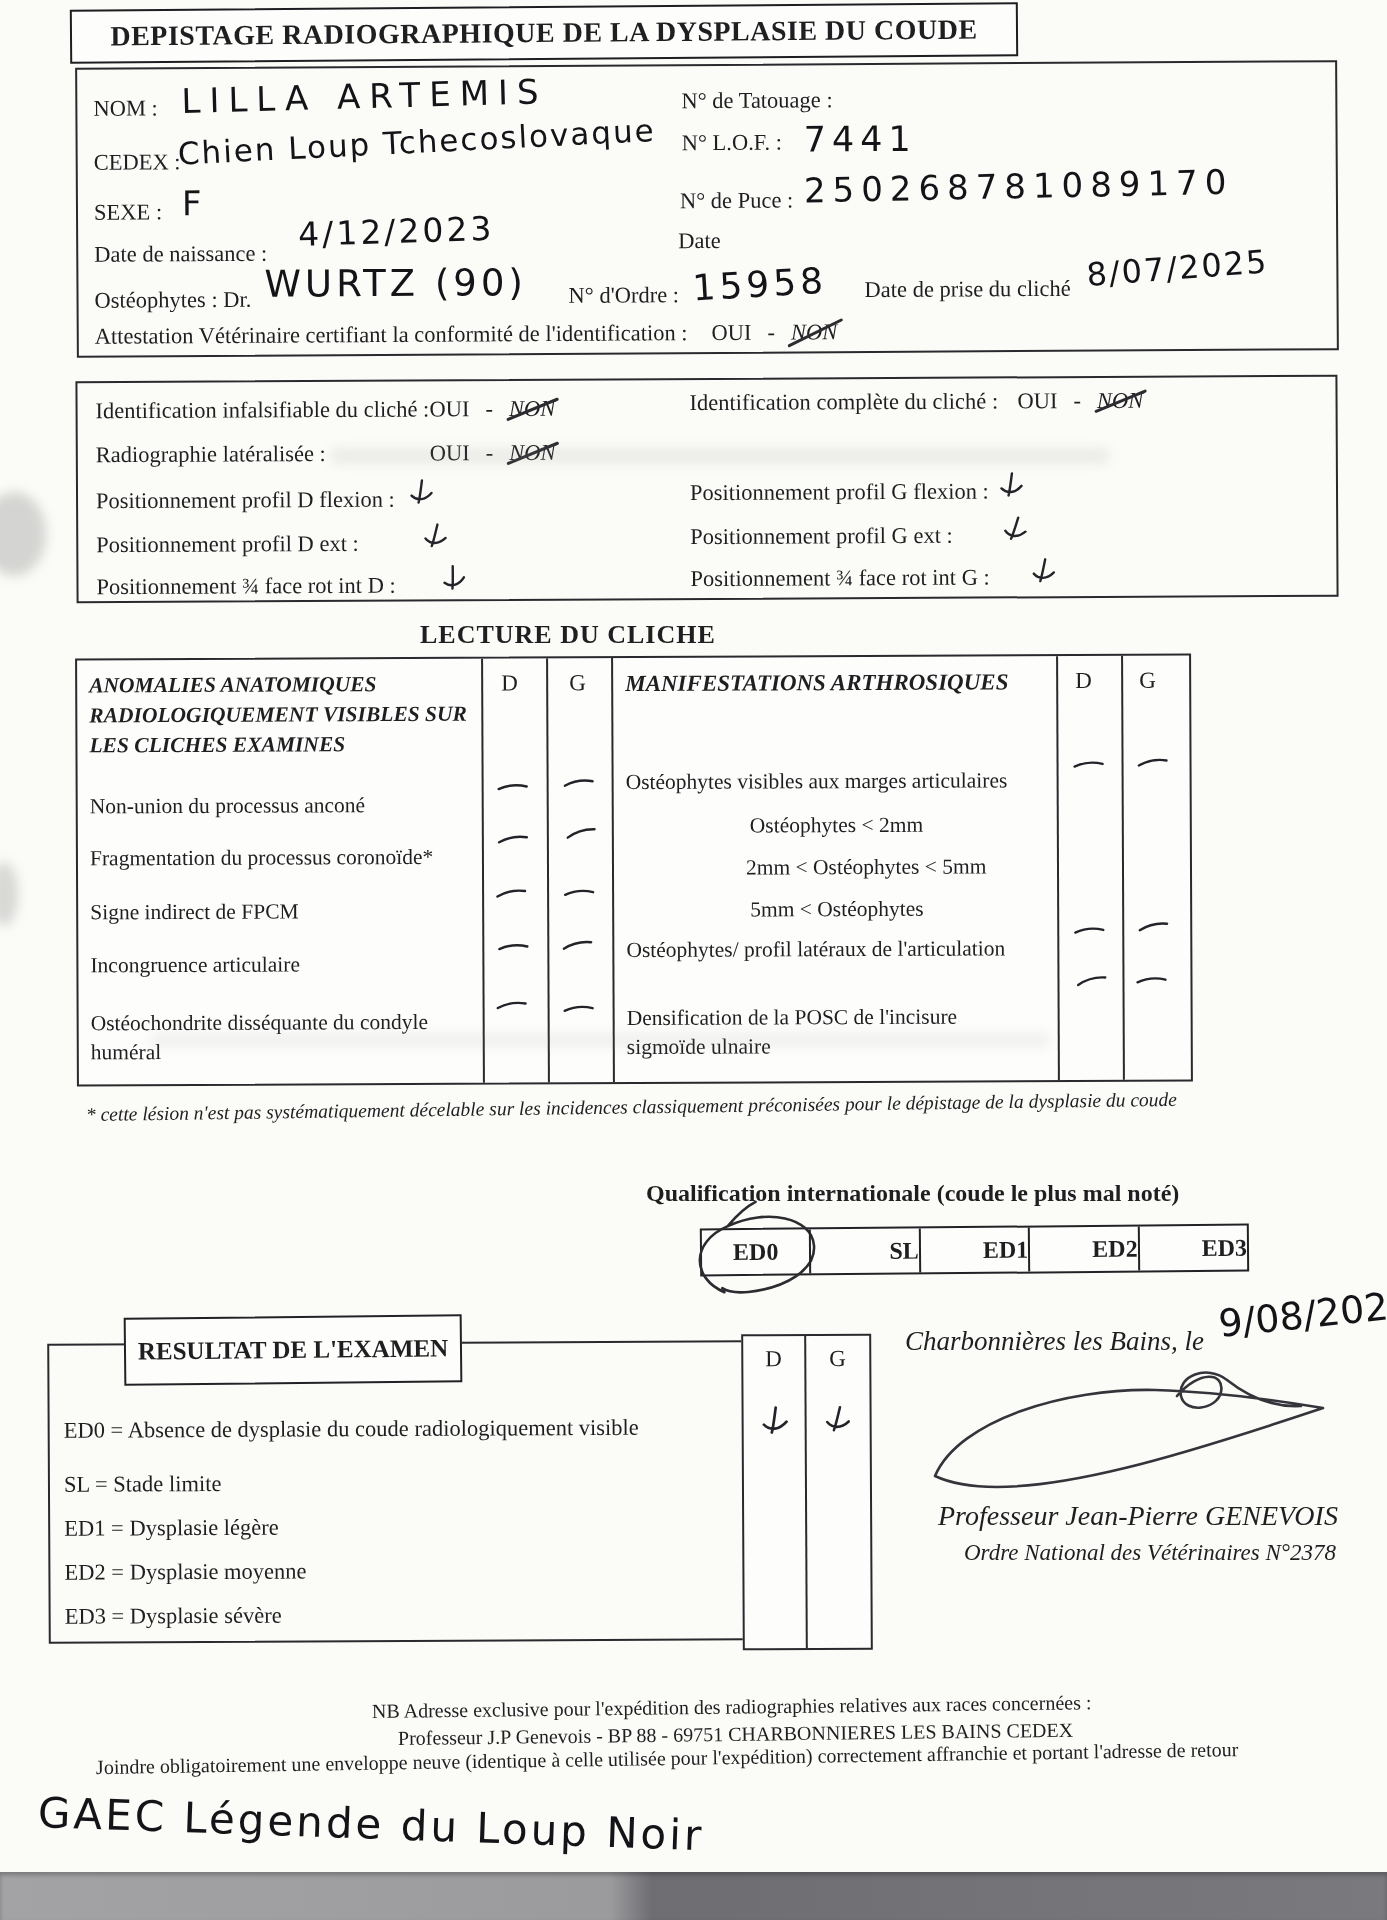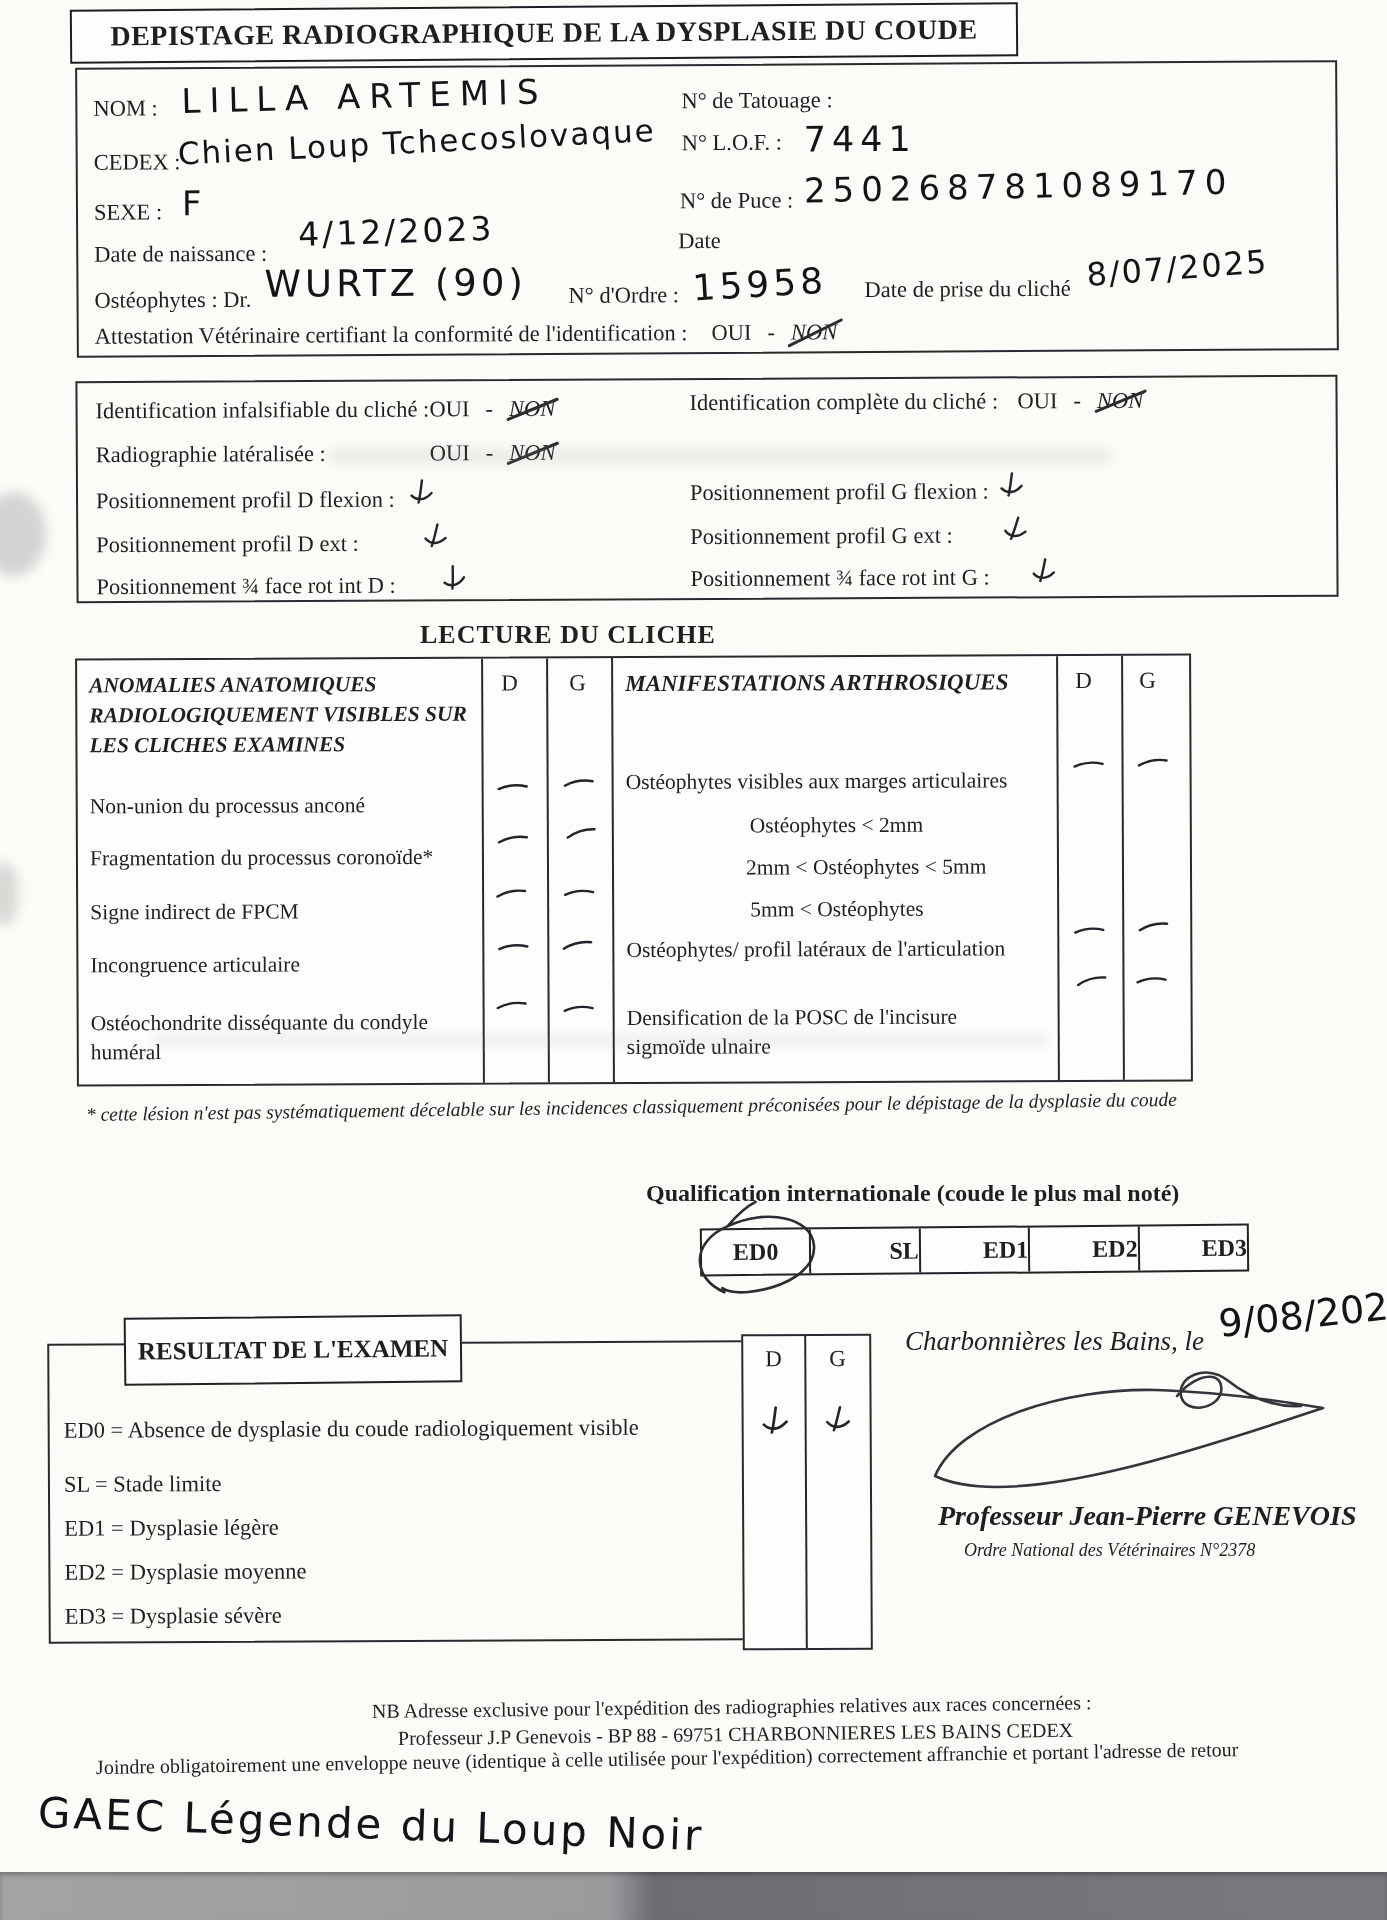--- a/index.html
+++ b/index.html
@@ -267,22 +267,22 @@
       </svg>
   </div>
 
   <span class="abs it" style="left:905px;top:1326px;font-size:27px;white-space:nowrap">Charbonnières les Bains, le</span>
   <span class="abs hw" style="left:1218px;top:1292px;font-size:38px;transform:rotate(-6deg)">9/08/2025</span>
 
   <svg class="abs sig" style="left:915px;top:1358px" width="430" height="150" viewBox="0 0 430 150">
     <path d="M262 38 C284 12 310 14 306 34 C302 52 270 56 266 38 C262 18 292 6 312 22 C326 33 352 50 386 48 M20 118 C44 62 150 30 240 32 C310 34 372 44 408 50 M20 118 C58 136 128 130 210 110 C280 93 360 66 408 50"></path>
   </svg>
 
-  <span class="abs it" style="left:938px;top:1500px;font-size:28px;font-weight:700;white-space:nowrap">Professeur Jean-Pierre GENEVOIS</span>
-  <span class="abs it" style="left:964px;top:1540px;font-size:18px;white-space:nowrap">Ordre National des Vétérinaires N°2378</span>
+  <span class="abs it" style="left:938px;top:1500px;font-size:28px;font-weight:400;white-space:nowrap">Professeur Jean-Pierre GENEVOIS</span>
+  <span class="abs it" style="left:964px;top:1540px;font-size:23px;white-space:nowrap">Ordre National des Vétérinaires N°2378</span>
 
   <span class="abs" style="left:372px;top:1700px;font-size:20px;white-space:nowrap;transform:rotate(-0.7deg);transform-origin:left">NB Adresse exclusive pour l'expédition des radiographies relatives aux races concernées :</span>
   <span class="abs" style="left:398px;top:1727px;font-size:20px;white-space:nowrap;transform:rotate(-0.7deg);transform-origin:left">Professeur J.P Genevois - BP 88 - 69751 CHARBONNIERES LES BAINS CEDEX</span>
   <span class="abs" style="left:96px;top:1756px;font-size:20px;white-space:nowrap;transform:rotate(-0.9deg);transform-origin:left">Joindre obligatoirement une enveloppe neuve (identique à celle utilisée pour l'expédition) correctement affranchie et portant l'adresse de retour</span>
 
   <span class="abs hw" style="left:38px;top:1788px;font-size:42px;letter-spacing:3px;transform:rotate(2deg);transform-origin:left">GAEC Légende du Loup Noir</span>
 
   <div class="smudge" style="left:-18px;top:492px;width:64px;height:84px;background:rgba(110,110,112,.28)"></div>
   <div class="smudge" style="left:330px;top:448px;width:780px;height:16px;background:rgba(140,140,142,.14);border-radius:8px"></div>
   <div class="smudge" style="left:150px;top:1032px;width:900px;height:16px;background:rgba(140,140,142,.10);border-radius:8px"></div>

